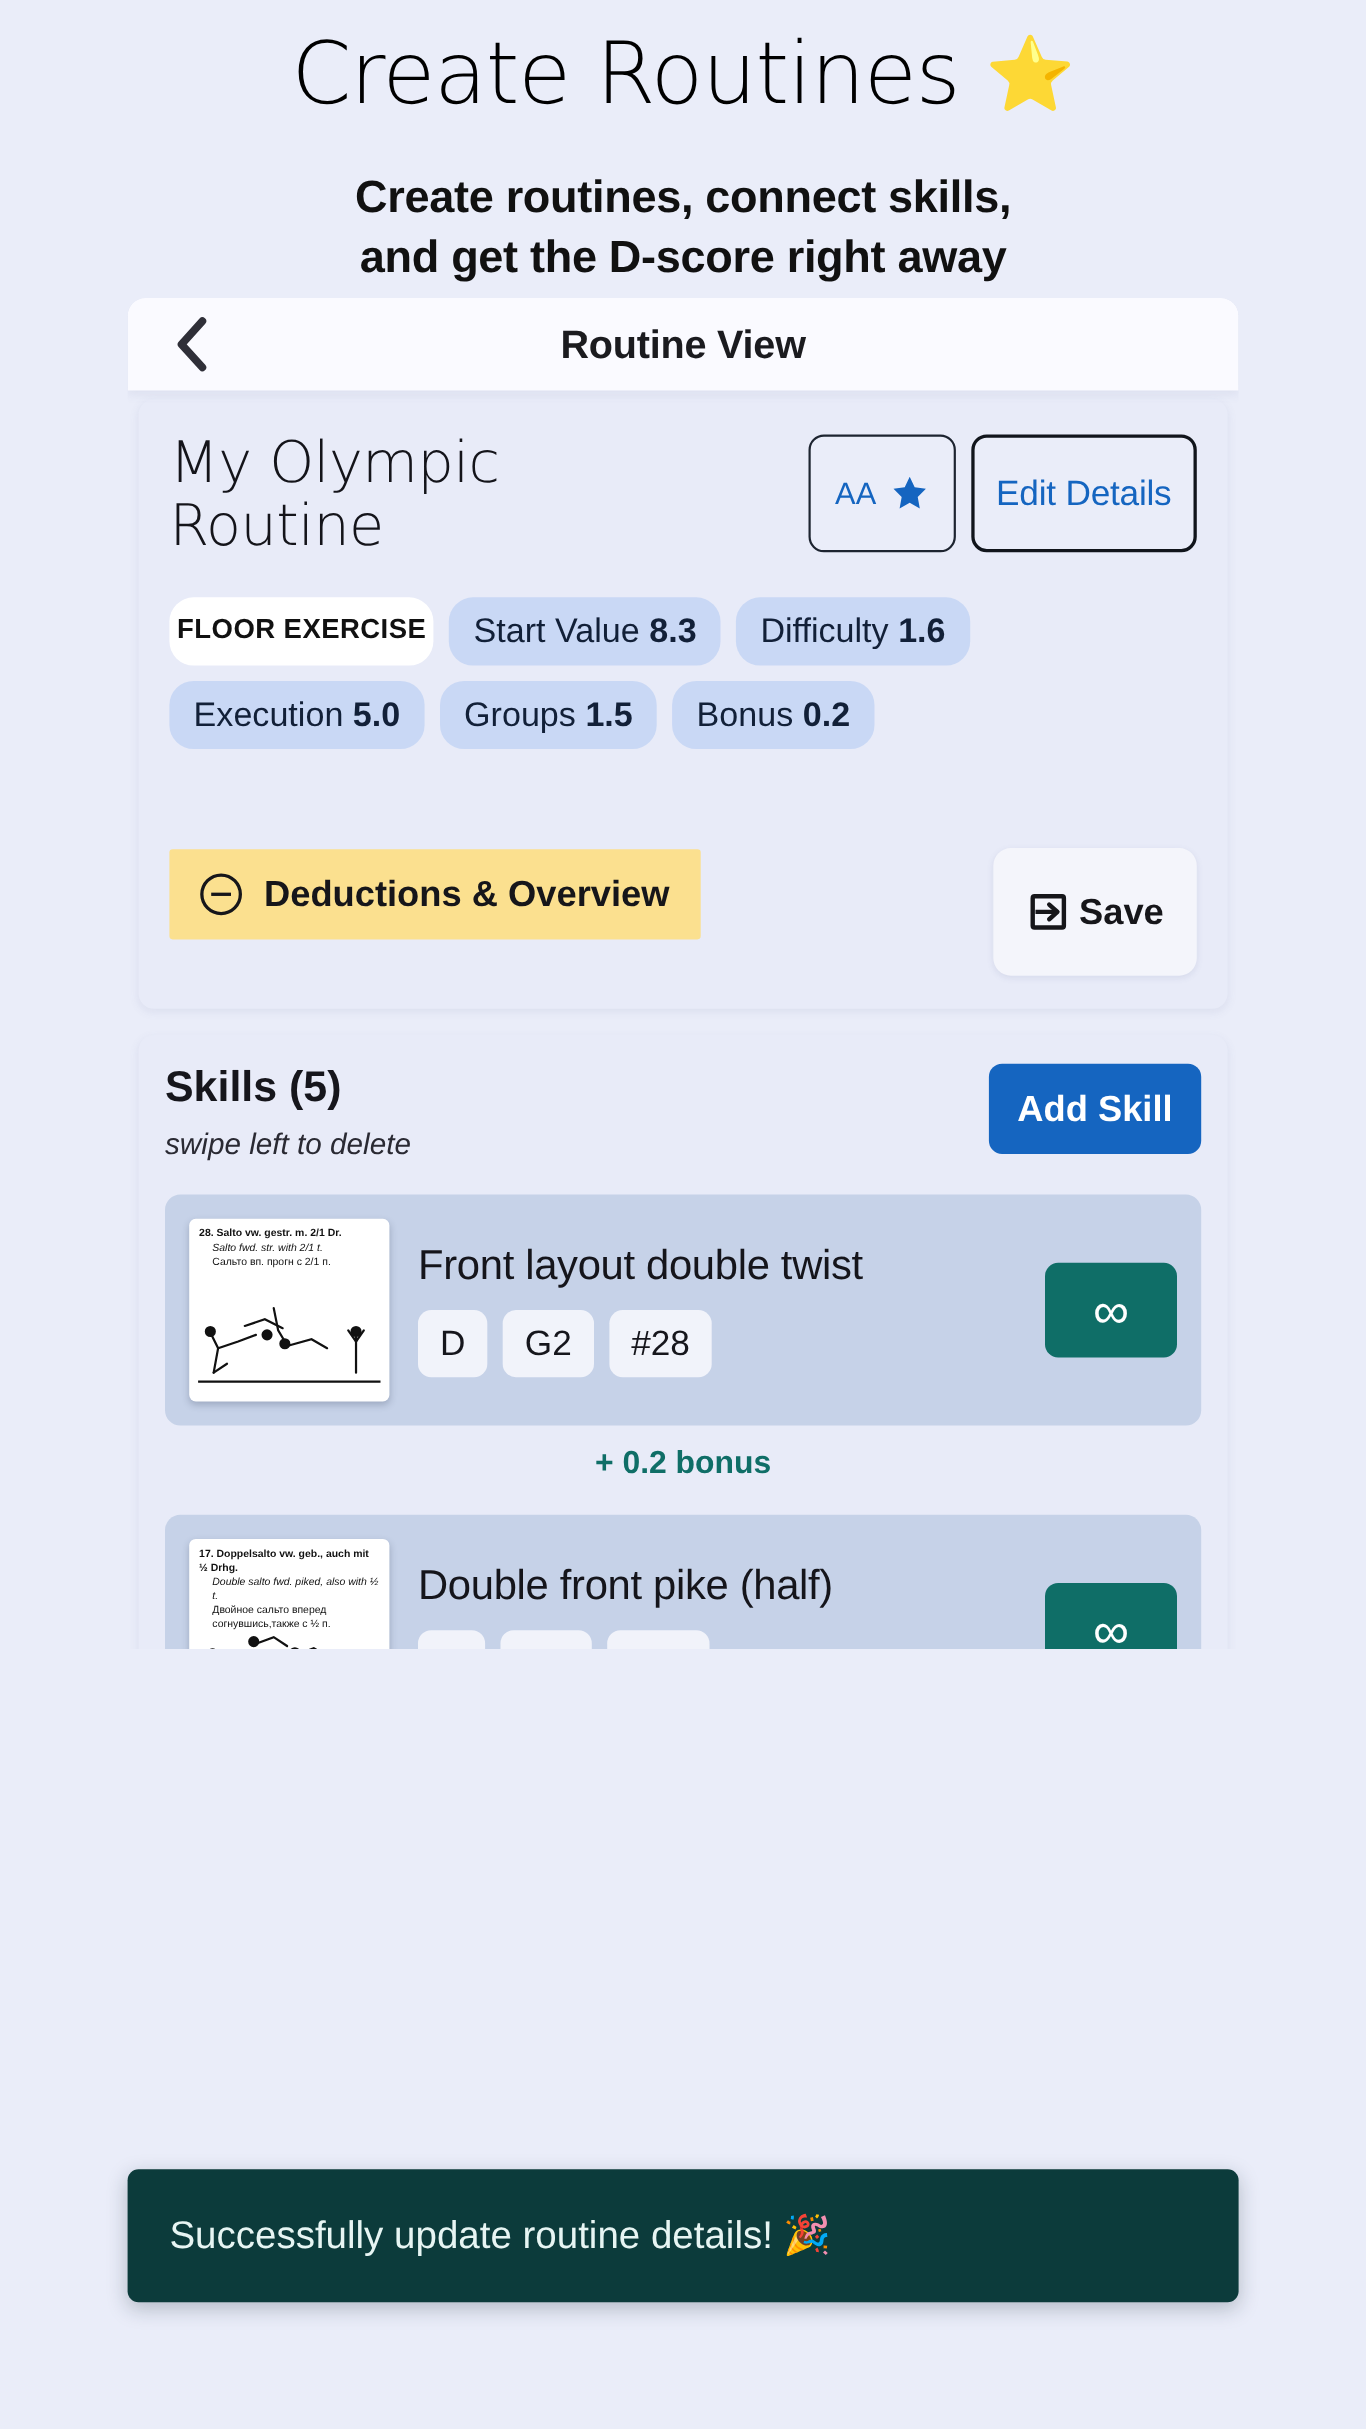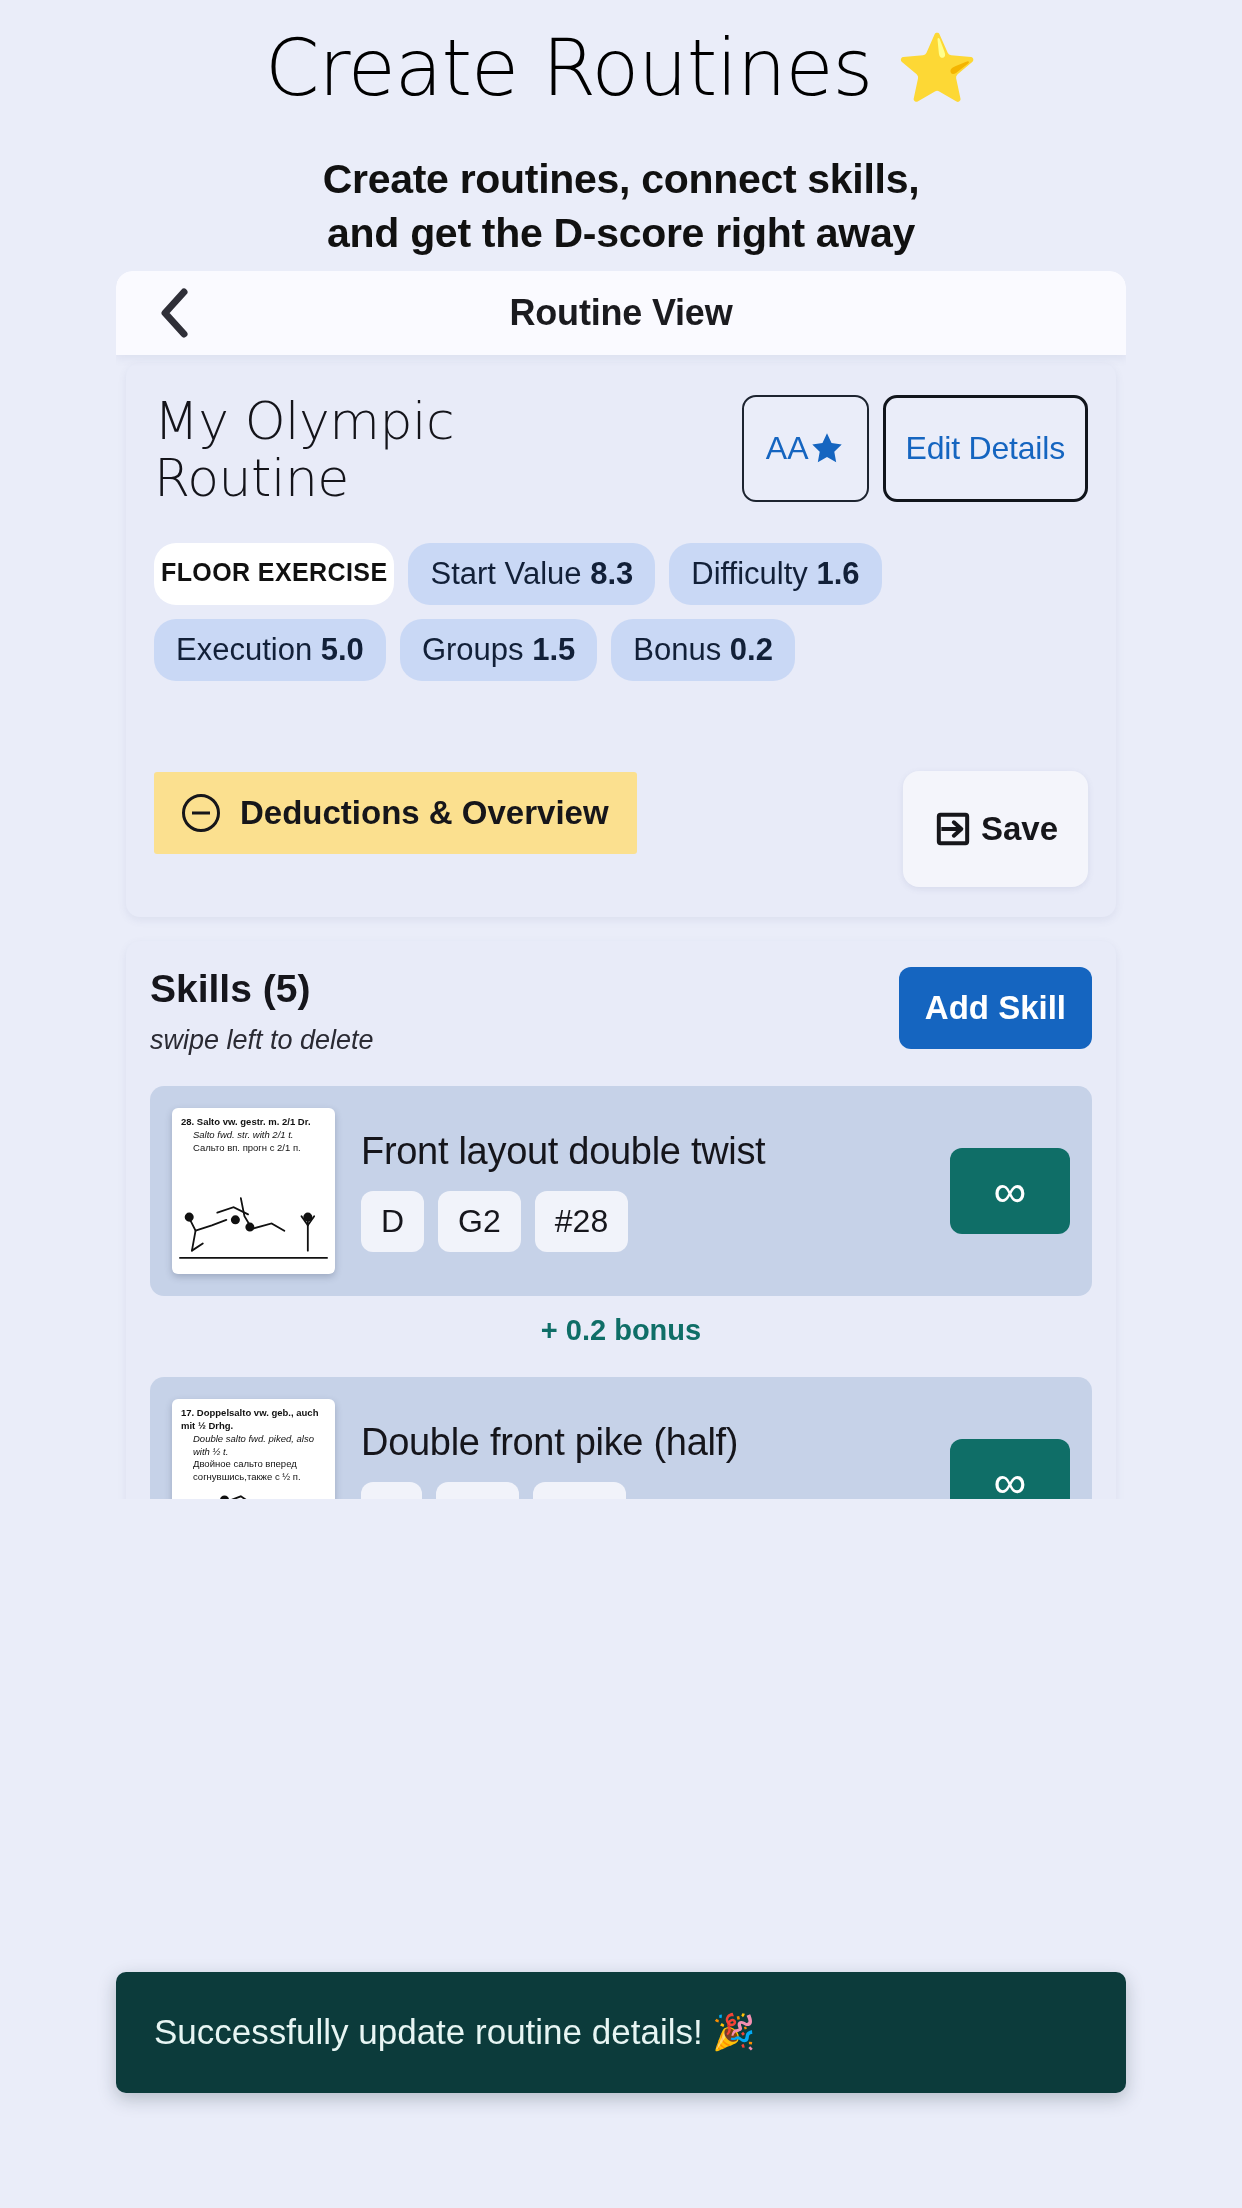--- a/index.html
+++ b/index.html
@@ -104,23 +104,23 @@
     letter-spacing: -0.5px;
     padding-top: 4px;
   }
   .top-btns { display: flex; gap: 14px; padding-top: 6px; }
 
   .aa-btn {
     border: 2px solid #1d2430;
     border-radius: 14px;
     background: #eaedf9;
     padding: 16px 22px;
-    display: flex; align-items: center; 
+    display: flex; align-items: center; gap: 12px;
     color: #1565c0;
-    font-size: 32px;
+    font-size: 28px;
     font-weight: 500;
   }
   .aa-btn .star { color: #1565c0; font-size: 33px; }
 
   .edit-btn {
     border: 3px solid #11151c;
     border-radius: 14px;
     background: #eaedf9;
     padding: 32px 20px;
     color: #1565c0;
@@ -219,21 +219,21 @@
   .skill-item {
     background: #c6d2e8;
     border-radius: 14px;
     margin-top: 30px;
     padding: 22px;
     display: flex;
     align-items: center;
     gap: 26px;
   }
   .thumb {
-    width: 163px; height: 166px;
+    width: 182px; height: 166px;
     background: #fff;
     border-radius: 6px;
     box-shadow: 0 3px 7px rgba(40,50,80,0.25);
     padding: 8px 9px;
     flex: none;
     overflow: hidden;
     position: relative;
   }
   .thumb .cap {
     font-size: 9.5px;

